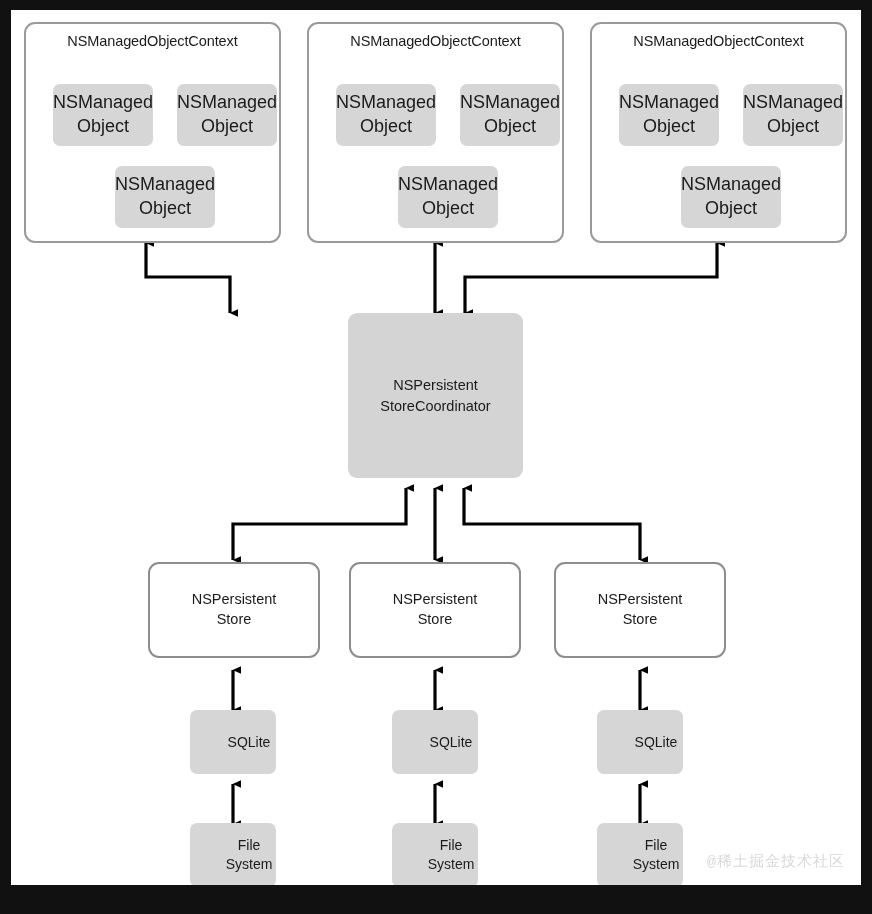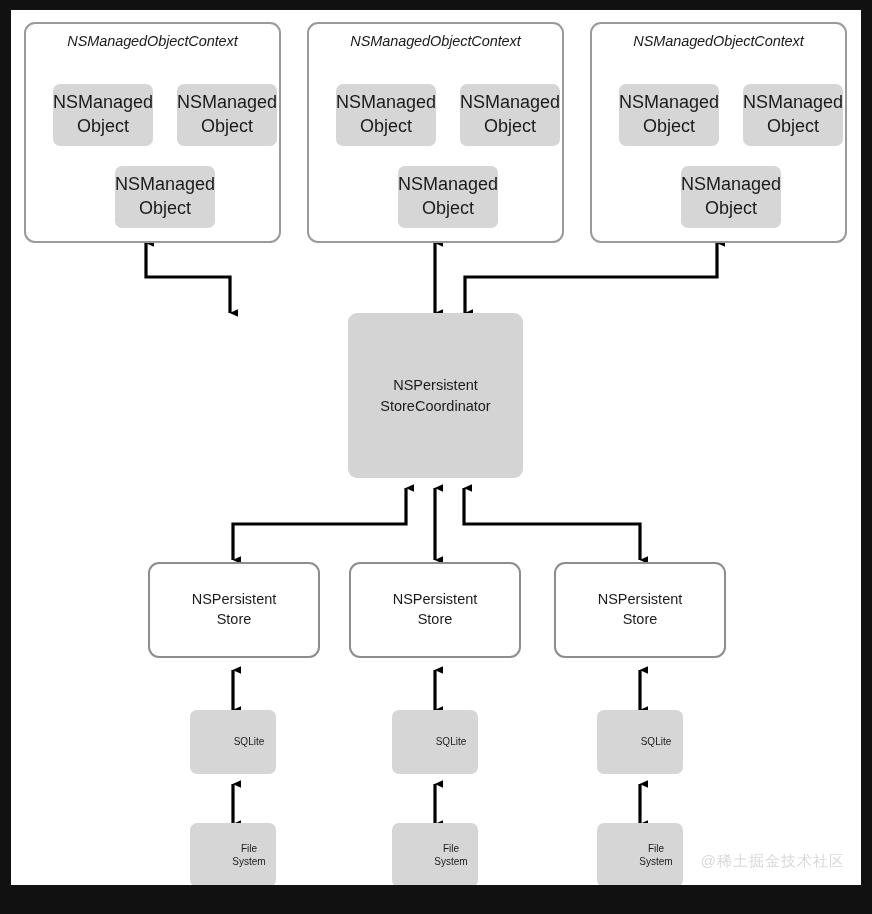--- a/index.html
+++ b/index.html
@@ -51,21 +51,20 @@
   }
   .ctx-title {
     position: absolute;
     top: 9px;
     left: 0;
     width: 100%;
     text-align: center;
     font-size: 14.5px;
     color: #1b1b1b;
     letter-spacing: -0.1px;
-    font-style: italic;
   }
   .mo-box {
     position: absolute;
     background: #d6d6d6;
     border-radius: 7px;
     box-sizing: border-box;
     display: flex;
     align-items: center;
     justify-content: center;
     text-align: center;
@@ -105,34 +104,35 @@
 
   .leaf-box {
     position: absolute;
     background: #d6d6d6;
     border-radius: 7px;
     box-sizing: border-box;
     display: flex;
     align-items: center;
     justify-content: center;
     text-align: center;
-    font-size: 10px;
+    font-size: 14px;
     line-height: 1.33;
     color: #1b1b1b;
     padding-left: 32px;
   }
 
   .watermark {
     position: absolute;
     right: 16px;
     bottom: 14px;
     font-size: 15px;
     color: #d9d9d9;
     letter-spacing: 1px;
     white-space: nowrap;
+    font-family: Liberation Mono, monospace;
   }
 </style>
 </head>
 <body>
 
 <div id="frame">
   <div id="canvas">
 
     <svg id="wires" viewBox="0 0 850 875">
       <defs>

